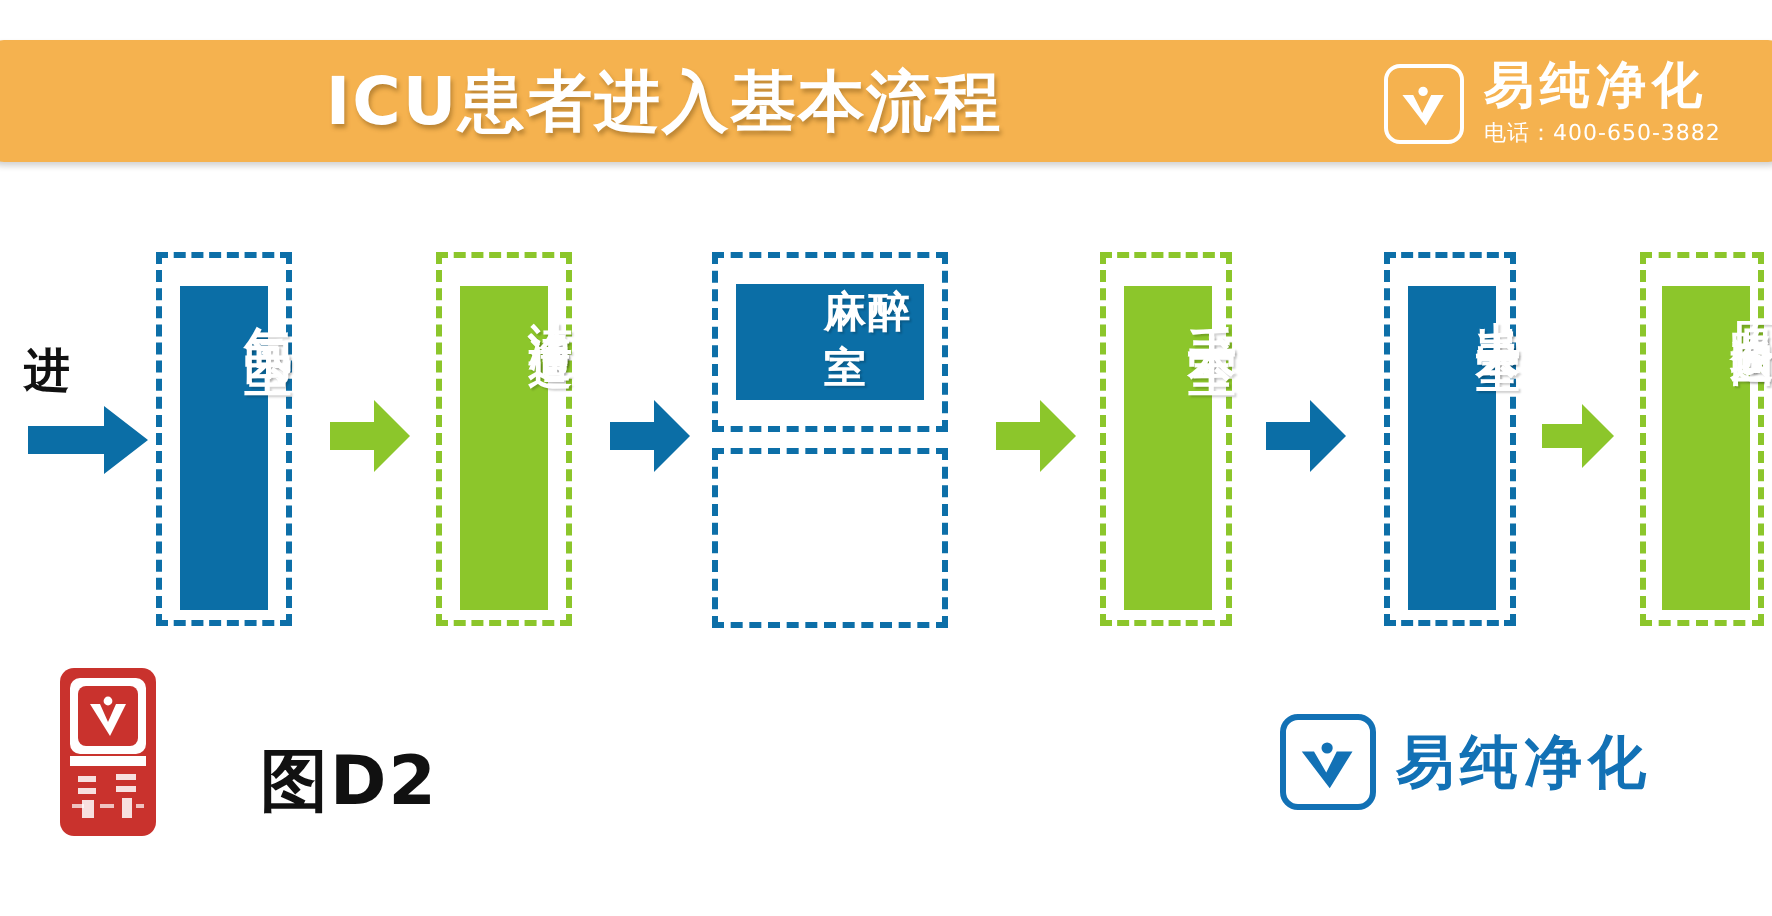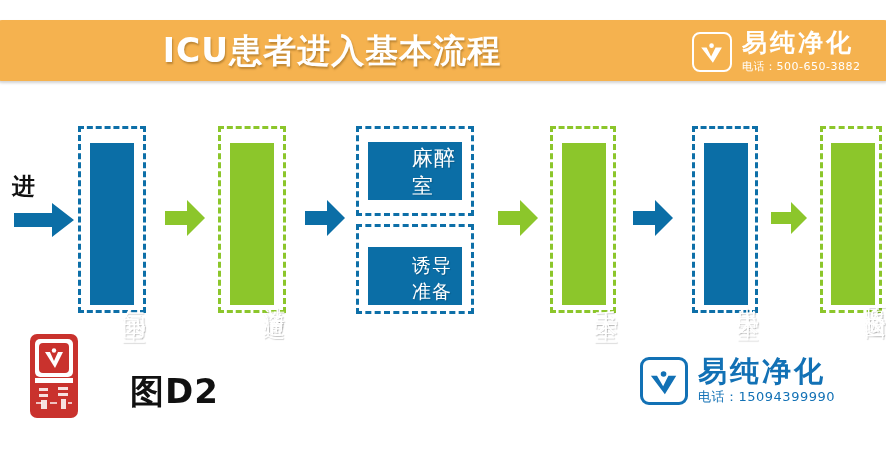--- a/index.html
+++ b/index.html
@@ -90,24 +90,24 @@
     box-sizing: border-box;
     background: transparent;
   }
   .dashbox.blue  { border: 3px dashed #0d6fa8; }
   .dashbox.green { border: 3px dashed #8cc62b; }
 
   .nodebox {
     position: absolute;
     box-sizing: border-box;
     display: flex;
-    align-items: flex-end;
+    align-items: flex-start;
     justify-content: center;
     color: #ffffff;
-    font-weight: normal;
+    font-weight: bold;
     padding-left: 44px;
   }
   .nodebox.blue  { background: #0b6ea6; }
   .nodebox.green { background: #8cc62b; }
 
   .vtext {
     writing-mode: vertical-rl;
     text-orientation: upright;
     font-size: 24px;
     letter-spacing: 5px;
@@ -173,21 +173,21 @@
 
   <div class="hdr-logo">
     <div class="logo-mark white">
       <svg viewBox="0 0 40 40" aria-hidden="true">
         <path d="M8 15 L14 15 L19 25 L24 15 L31 15 L21 32 Z" fill="#ffffff"></path>
         <circle cx="19.5" cy="13" r="2.6" fill="#ffffff"></circle>
       </svg>
     </div>
     <div class="logo-text">
       <div class="logo-name white">易纯净化</div>
-      <div class="logo-phone white">电话：500-650-3882</div>
+      <div class="logo-phone white">电话：400-650-3882</div>
     </div>
   </div>
 </div>
 
 <div class="flow">
 
   <div class="entry-label" style="left:12px; top:175px;">进</div>
   <div class="arrow" style="left:14px; top:203px;">
     <svg width="60" height="34" viewBox="0 0 60 34">
         <path d="M0 10 L38 10 L38 0 L60 17 L38 34 L38 24 L0 24 Z" fill="#0b6ea6"></path>
@@ -215,23 +215,20 @@
         <path d="M0 11 L22 11 L22 0 L40 18 L22 36 L22 25 L0 25 Z" fill="#0b6ea6"></path>
       </svg>
   </div>
 
   <div class="dashbox blue" style="left:356px; top:126px; width:118px; height:90px;"></div>
   <div class="nodebox blue" style="left:368px; top:142px; width:94px; height:58px;">
     <span class="htext">麻醉室</span>
   </div>
 
   <div class="dashbox blue" style="left:356px; top:224px; width:118px; height:90px;"></div>
-  <div class="nodebox blue" style="left:368px; top:247px; width:94px; height:58px;">
-    <span class="htext" style="font-size:19px;">诱导准备</span>
-  </div>
 
   <div class="arrow" style="left:498px; top:200px;">
     <svg width="40" height="36" viewBox="0 0 40 36">
         <path d="M0 11 L22 11 L22 0 L40 18 L22 36 L22 25 L0 25 Z" fill="#8cc62b"></path>
       </svg>
   </div>
 
   <div class="dashbox green" style="left:550px; top:126px; width:66px; height:187px;"></div>
   <div class="nodebox green" style="left:562px; top:143px; width:42px; height:162px;">
     <span class="vtext">手术室</span>
@@ -279,15 +276,14 @@
 
 <div class="foot-logo">
   <div class="logo-mark blue">
     <svg viewBox="0 0 48 48" aria-hidden="true">
       <path d="M9 18 L16 18 L23 30 L29 18 L38 18 L25 39 Z" fill="#1271b5"></path>
       <circle cx="23.5" cy="16" r="3.2" fill="#1271b5"></circle>
     </svg>
   </div>
   <div class="logo-text">
     <div class="logo-name blue">易纯净化</div>
-    <div class="logo-phone blue">电话：15094399990</div>
   </div>
 </div>
 
 </body></html>

